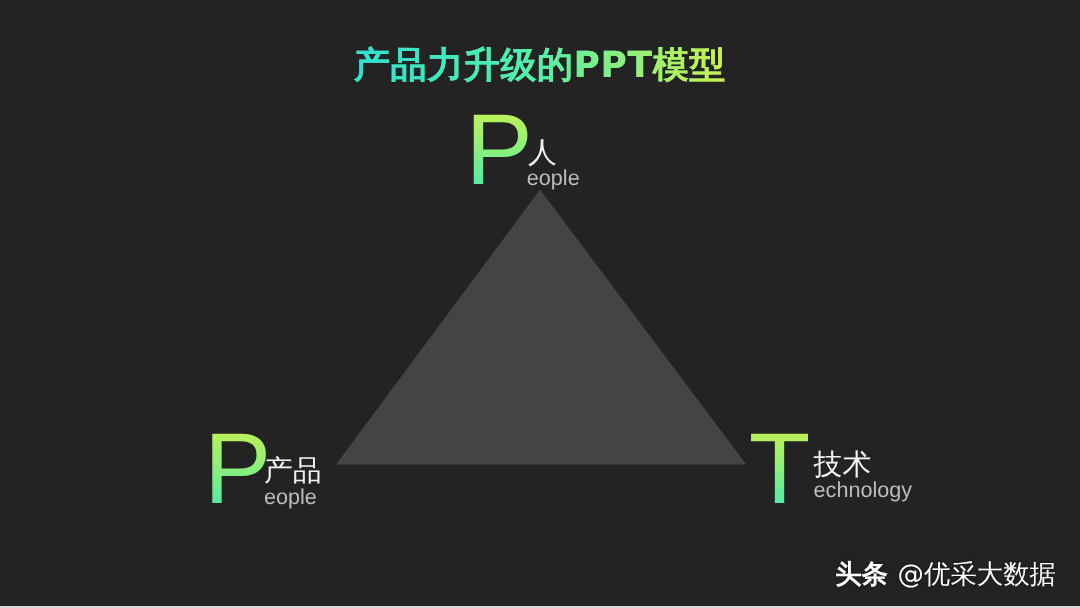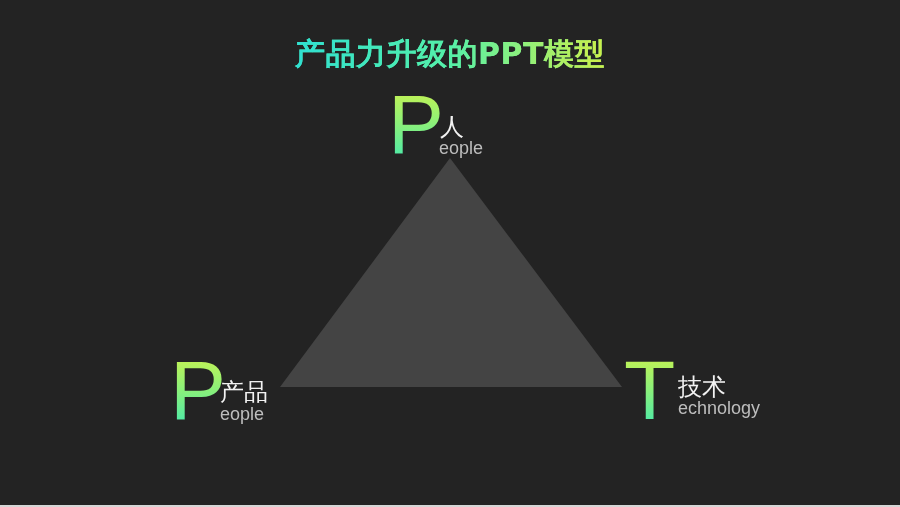--- a/index.html
+++ b/index.html
@@ -90,15 +90,18 @@
     <div class="en-label" style="left:50px; top:52px;">eople</div>
   </div>
 
   <div class="node" style="left:624px; top:352px; width:160px; height:80px;">
     <div class="big-letter" style="left:0; top:-4px;">T</div>
     <div class="cn-label" style="left:54px; top:22px;">技术</div>
     <div class="en-label" style="left:54px; top:46px;">echnology</div>
   </div>
 
 
+  <div class="watermark">
+    <b>头条</b><span>@优采大数据</span>
+  </div>
 </div>
 
 <div class="bottom-strip"></div>
 
 </body></html>

